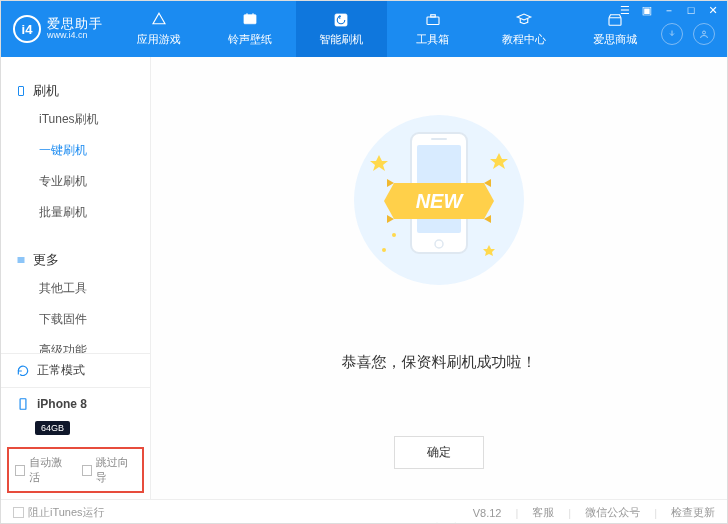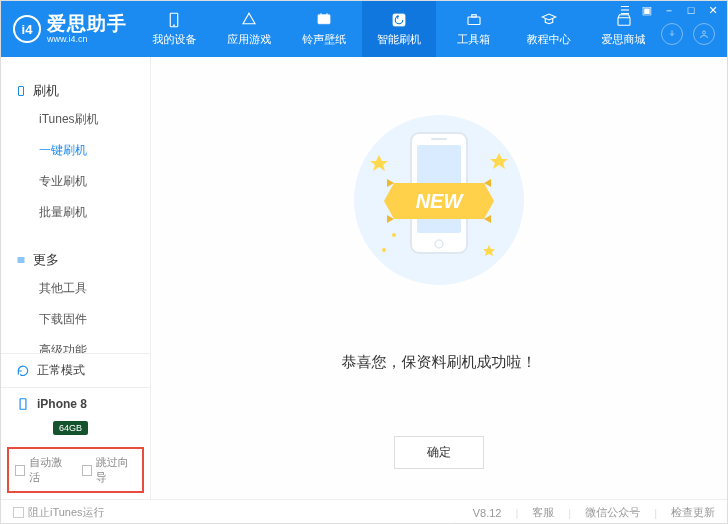--- a/index.html
+++ b/index.html
@@ -3,21 +3,21 @@
 <meta charset="utf-8">
 <style>
   * { box-sizing: border-box; margin: 0; padding: 0; font-family: "Microsoft YaHei", "PingFang SC", sans-serif; }
   body { width: 728px; height: 524px; overflow: hidden; background: #fff; border: 1px solid #ddd; font-size: 12px; }
 
   
   .header { height: 56px; background: #1b8bf1; display: flex; align-items: stretch; color: #fff; position: relative; }
   .logo { display: flex; align-items: center; gap: 6px; padding: 0 10px 0 12px; }
   .logo-badge { width: 28px; height: 28px; border-radius: 50%; border: 2px solid #fff; display: flex; align-items: center; justify-content: center; font-weight: bold; font-size: 13px; color: #fff; }
   .logo-text { display: flex; flex-direction: column; line-height: 1.1; }
-  .logo-title { font-size: 19px; font-weight: bold; letter-spacing: 1px; }
+  .logo-title { font-size: 13px; font-weight: normal; letter-spacing: 1px; }
   .logo-url { font-size: 9px; opacity: .9; }
   .nav { display: flex; flex: 1; }
   .nav-item { flex: 1; display: flex; flex-direction: column; align-items: center; justify-content: center; gap: 3px; cursor: pointer; font-size: 11px; position: relative; }
   .nav-item.active { background: #0f77dd; }
   .nav-ico { width: 18px; height: 18px; display: flex; align-items: center; justify-content: center; }
   .nav-ico svg { fill: #fff; stroke: #fff; }
   .win-ctrls { position: absolute; top: 0; right: 4px; height: 18px; display: flex; gap: 2px; }
   .win-btn { width: 20px; height: 18px; display: flex; align-items: center; justify-content: center; cursor: pointer; font-size: 11px; }
   .hdr-right { display: flex; align-items: center; gap: 10px; padding-right: 12px; padding-top: 10px; }
   .circ-btn { width: 22px; height: 22px; border: 1.5px solid #7ebbf5; border-radius: 50%; display: flex; align-items: center; justify-content: center; cursor: pointer; }
@@ -29,21 +29,21 @@
   .sb-scroll { flex: 1; overflow: hidden; padding-top: 8px; }
   .sb-section { padding: 6px 0; }
   .sb-head { display: flex; align-items: center; gap: 6px; padding: 4px 14px; font-size: 13px; color: #333; margin-top: 7px; }
   .sb-head svg { width: 12px; height: 12px; stroke: #1b8bf1; fill: none; stroke-width: 2; }
   .sb-items { }
   .sb-item { padding: 7px 0 7px 38px; font-size: 12px; color: #555; cursor: pointer; }
   .sb-item.active { color: #1b8bf1; }
   .sb-bottom { border-top: 1px solid #eee; }
   .sb-row { display: flex; align-items: center; gap: 6px; padding: 8px 14px; font-size: 12px; color: #444; }
   .sb-row .ico { width: 16px; height: 16px; display: flex; align-items: center; justify-content: center; }
-  .badge { display: inline-block; background: #14532d; color: #fff; font-size: 9px; padding: 2px 6px; border-radius: 2px; margin-left: 18px; }
+  .badge { display: inline-block; background: #0f172a; color: #fff; font-size: 9px; padding: 2px 6px; border-radius: 2px; margin-left: 0; }
   .hi-box { margin: 4px 6px 6px 6px; border: 2px solid #e74c3c; padding: 6px 6px; display: flex; gap: 12px; font-size: 11px; color: #888; }
   .chk { display: flex; align-items: center; gap: 4px; cursor: pointer; }
   .chk-box { width: 11px; height: 11px; border: 1px solid #bbb; background: #fff; }
 
   
   .main { flex: 1; background: #fefefe; position: relative; display: flex; flex-direction: column; align-items: center; justify-content: flex-start; padding-top: 48px; gap: 36px; }
   .illus { width: 200px; height: 190px; position: relative; }
   .congrats { margin-top: 22px; font-size: 15px; color: #333; }
   .ok-btn { margin-top: 28px; border: 1px solid #ddd; background: #fff; padding: 7px 32px; font-size: 12px; color: #333; cursor: pointer; border-radius: 0; }
   .log-link { margin-top: 16px; font-size: 11px; color: #999; cursor: pointer; }
@@ -59,29 +59,20 @@
 
 <div class="header">
   <div class="logo">
     <div class="logo-badge">i4</div>
     <div class="logo-text">
       <div class="logo-title">爱思助手</div>
       <div class="logo-url">www.i4.cn</div>
     </div>
   </div>
   <div class="nav">
-    <div class="nav-item">
-      <span class="nav-ico">
-          <svg viewBox="0 0 24 24" width="18" height="18">
-            <rect x="7" y="3" width="10" height="18" rx="1" fill="none" stroke="#fff" stroke-width="1.5"></rect>
-            <circle cx="12" cy="19" r="0.8" fill="#fff"></circle>
-          </svg>
-        </span>
-      <span>我的设备</span>
-    </div>
     <div class="nav-item">
       <span class="nav-ico">
           <svg viewBox="0 0 24 24" width="18" height="18">
             <path d="M12 3 L20 17 H4 Z" fill="none" stroke="#fff" stroke-width="1.5"></path>
           </svg>
         </span>
       <span>应用游戏</span>
     </div>
     <div class="nav-item">
       <span class="nav-ico">

